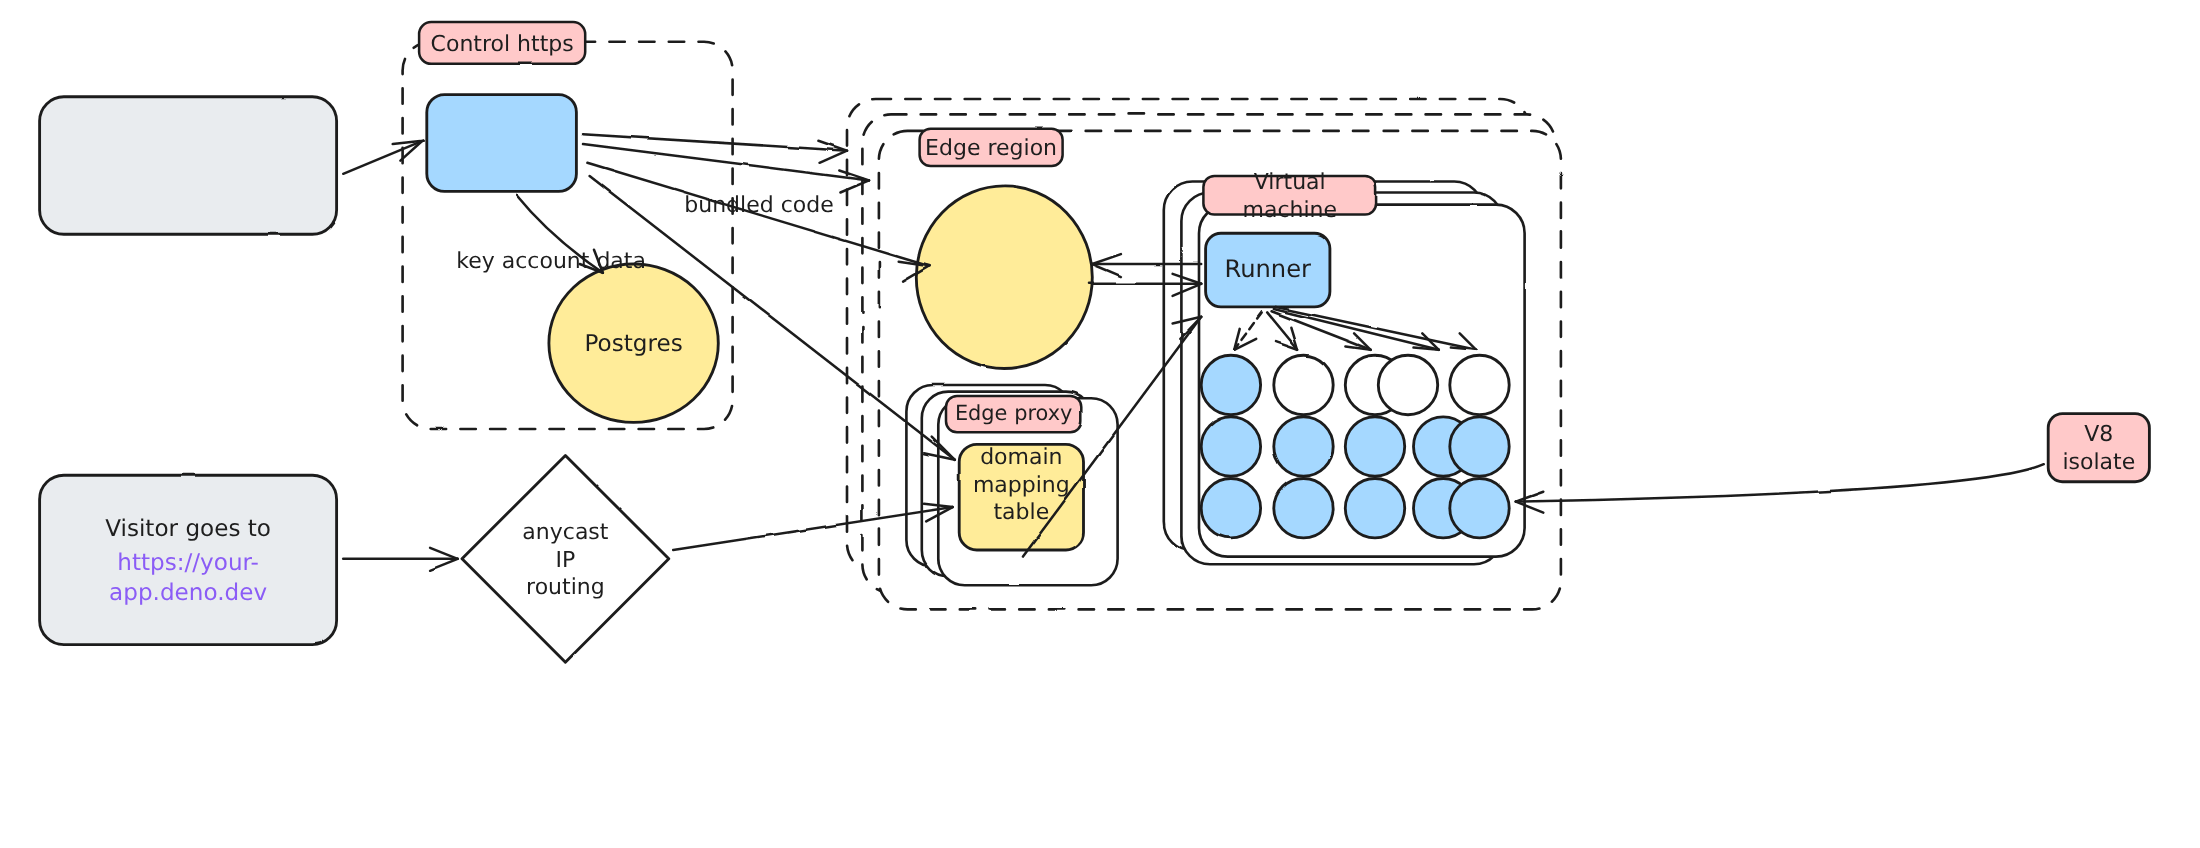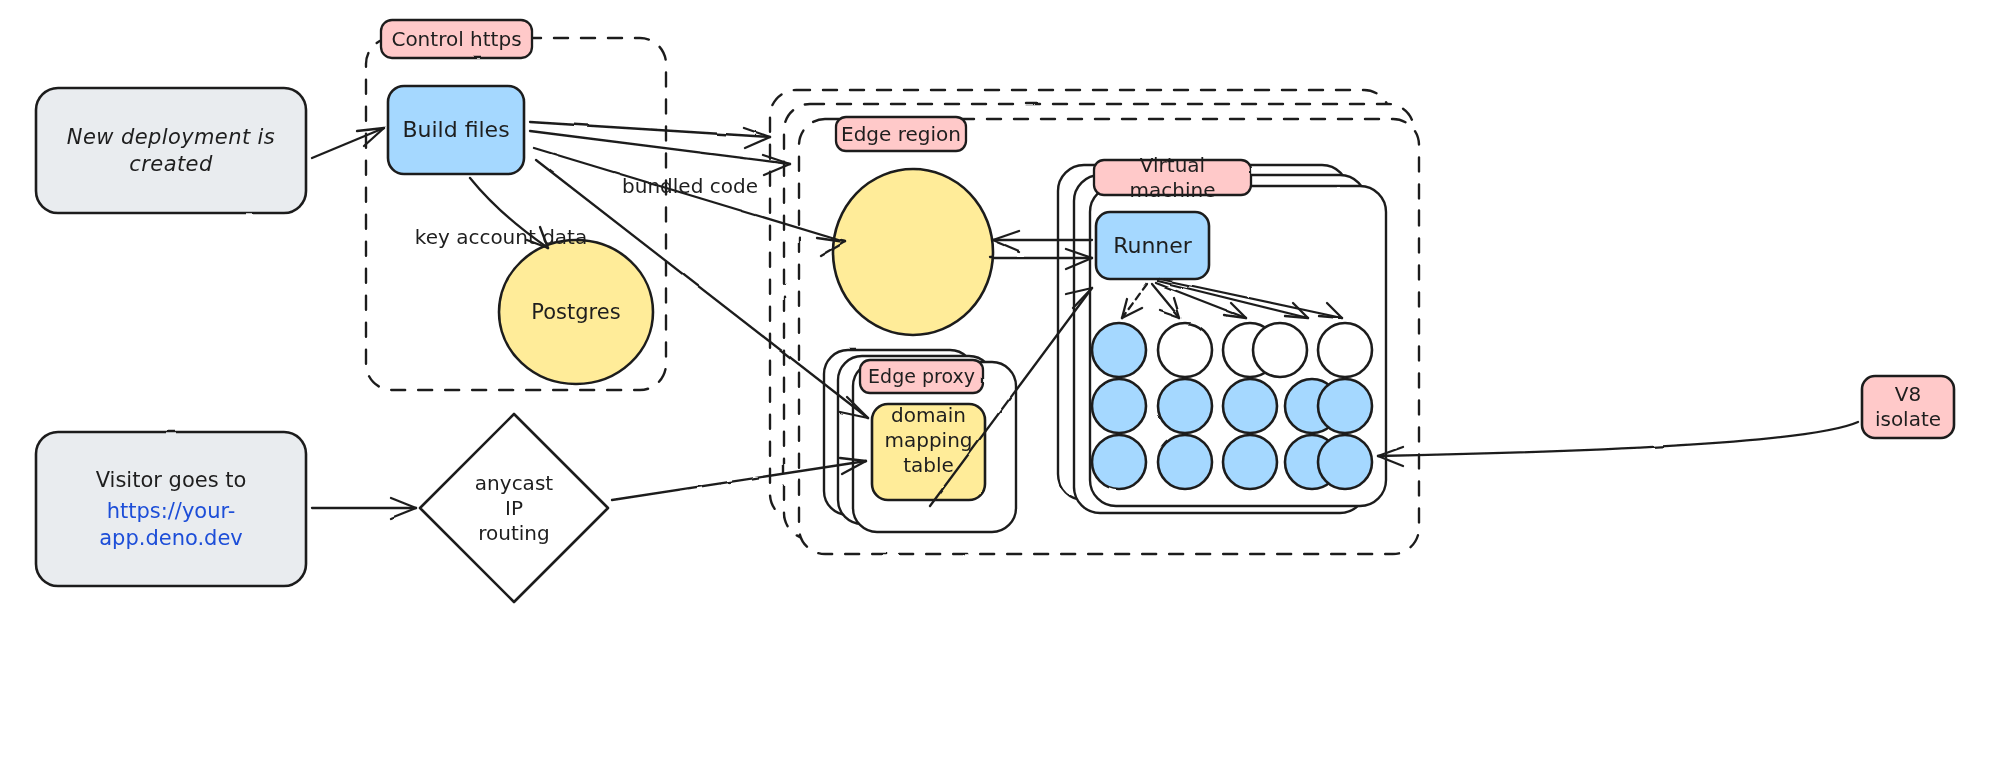--- a/index.html
+++ b/index.html
@@ -19,21 +19,21 @@
   .label-txt{white-space:pre-line;}
 
   
   .txt-grey{font-size:21px;letter-spacing:.4px;font-style:italic;}
   .txt-plain{font-size:21px;}
   .txt-blue-node{font-size:22px;}
   .txt-small{font-size:20px;}
   .txt-pink{font-size:20px;}
   .txt-pink-sm{font-size:19px;}
   .txt-arrow{font-size:20px;}
-  .url{color:#1d4ed8;}
+  .url{color:#8b5cf6;}
   .ital{font-style:italic;}
 </style>
 </head>
 <body>
 
 <div id="canvas">
 
   <svg class="layer" viewBox="0 0 2000 771" width="2000" height="771" xmlns="http://www.w3.org/2000/svg">
     <defs>
       <filter id="rough" x="-5%" y="-5%" width="110%" height="110%">
@@ -175,30 +175,28 @@
       <path d="M 1342 318 L 1327 303"></path>
 
       <path d="M 1858 422 Q 1800 448 1378 456"></path>
       <path d="M 1378 456 L 1403 447"></path>
       <path d="M 1378 456 L 1403 466"></path>
     </g>
   </svg>
 
   <div class="layer" style="pointer-events:auto;">
 
-    <div class="node txt-grey ital" style="left:36px;top:88px;width:270px;height:125px;">New deployment is created</div>
 
     <div class="node" style="left:36px;top:432px;width:270px;height:154px;flex-direction:column;gap:5px;">
       <span class="txt-plain">Visitor goes to</span>
       <span class="txt-plain url">https://your-app.deno.dev</span>
     </div>
 
     <div class="node txt-pink" style="left:381px;top:20px;width:151px;height:38px;">Control https</div>
 
-    <div class="node txt-blue-node" style="left:388px;top:86px;width:136px;height:88px;">Build files</div>
 
     <div class="node txt-plain" style="left:499px;top:276px;width:154px;height:72px;">Postgres</div>
 
     <div class="node txt-arrow" style="left:406px;top:206px;width:190px;height:28px;margin-top:17px;">key account data</div>
 
     <div class="node txt-small label-txt" style="left:440px;top:462px;width:148px;height:92px;flex-direction:column;">anycast
 IP
 routing</div>
 
     <div class="node txt-arrow" style="left:620px;top:172px;width:140px;height:28px;">bundled code</div>

